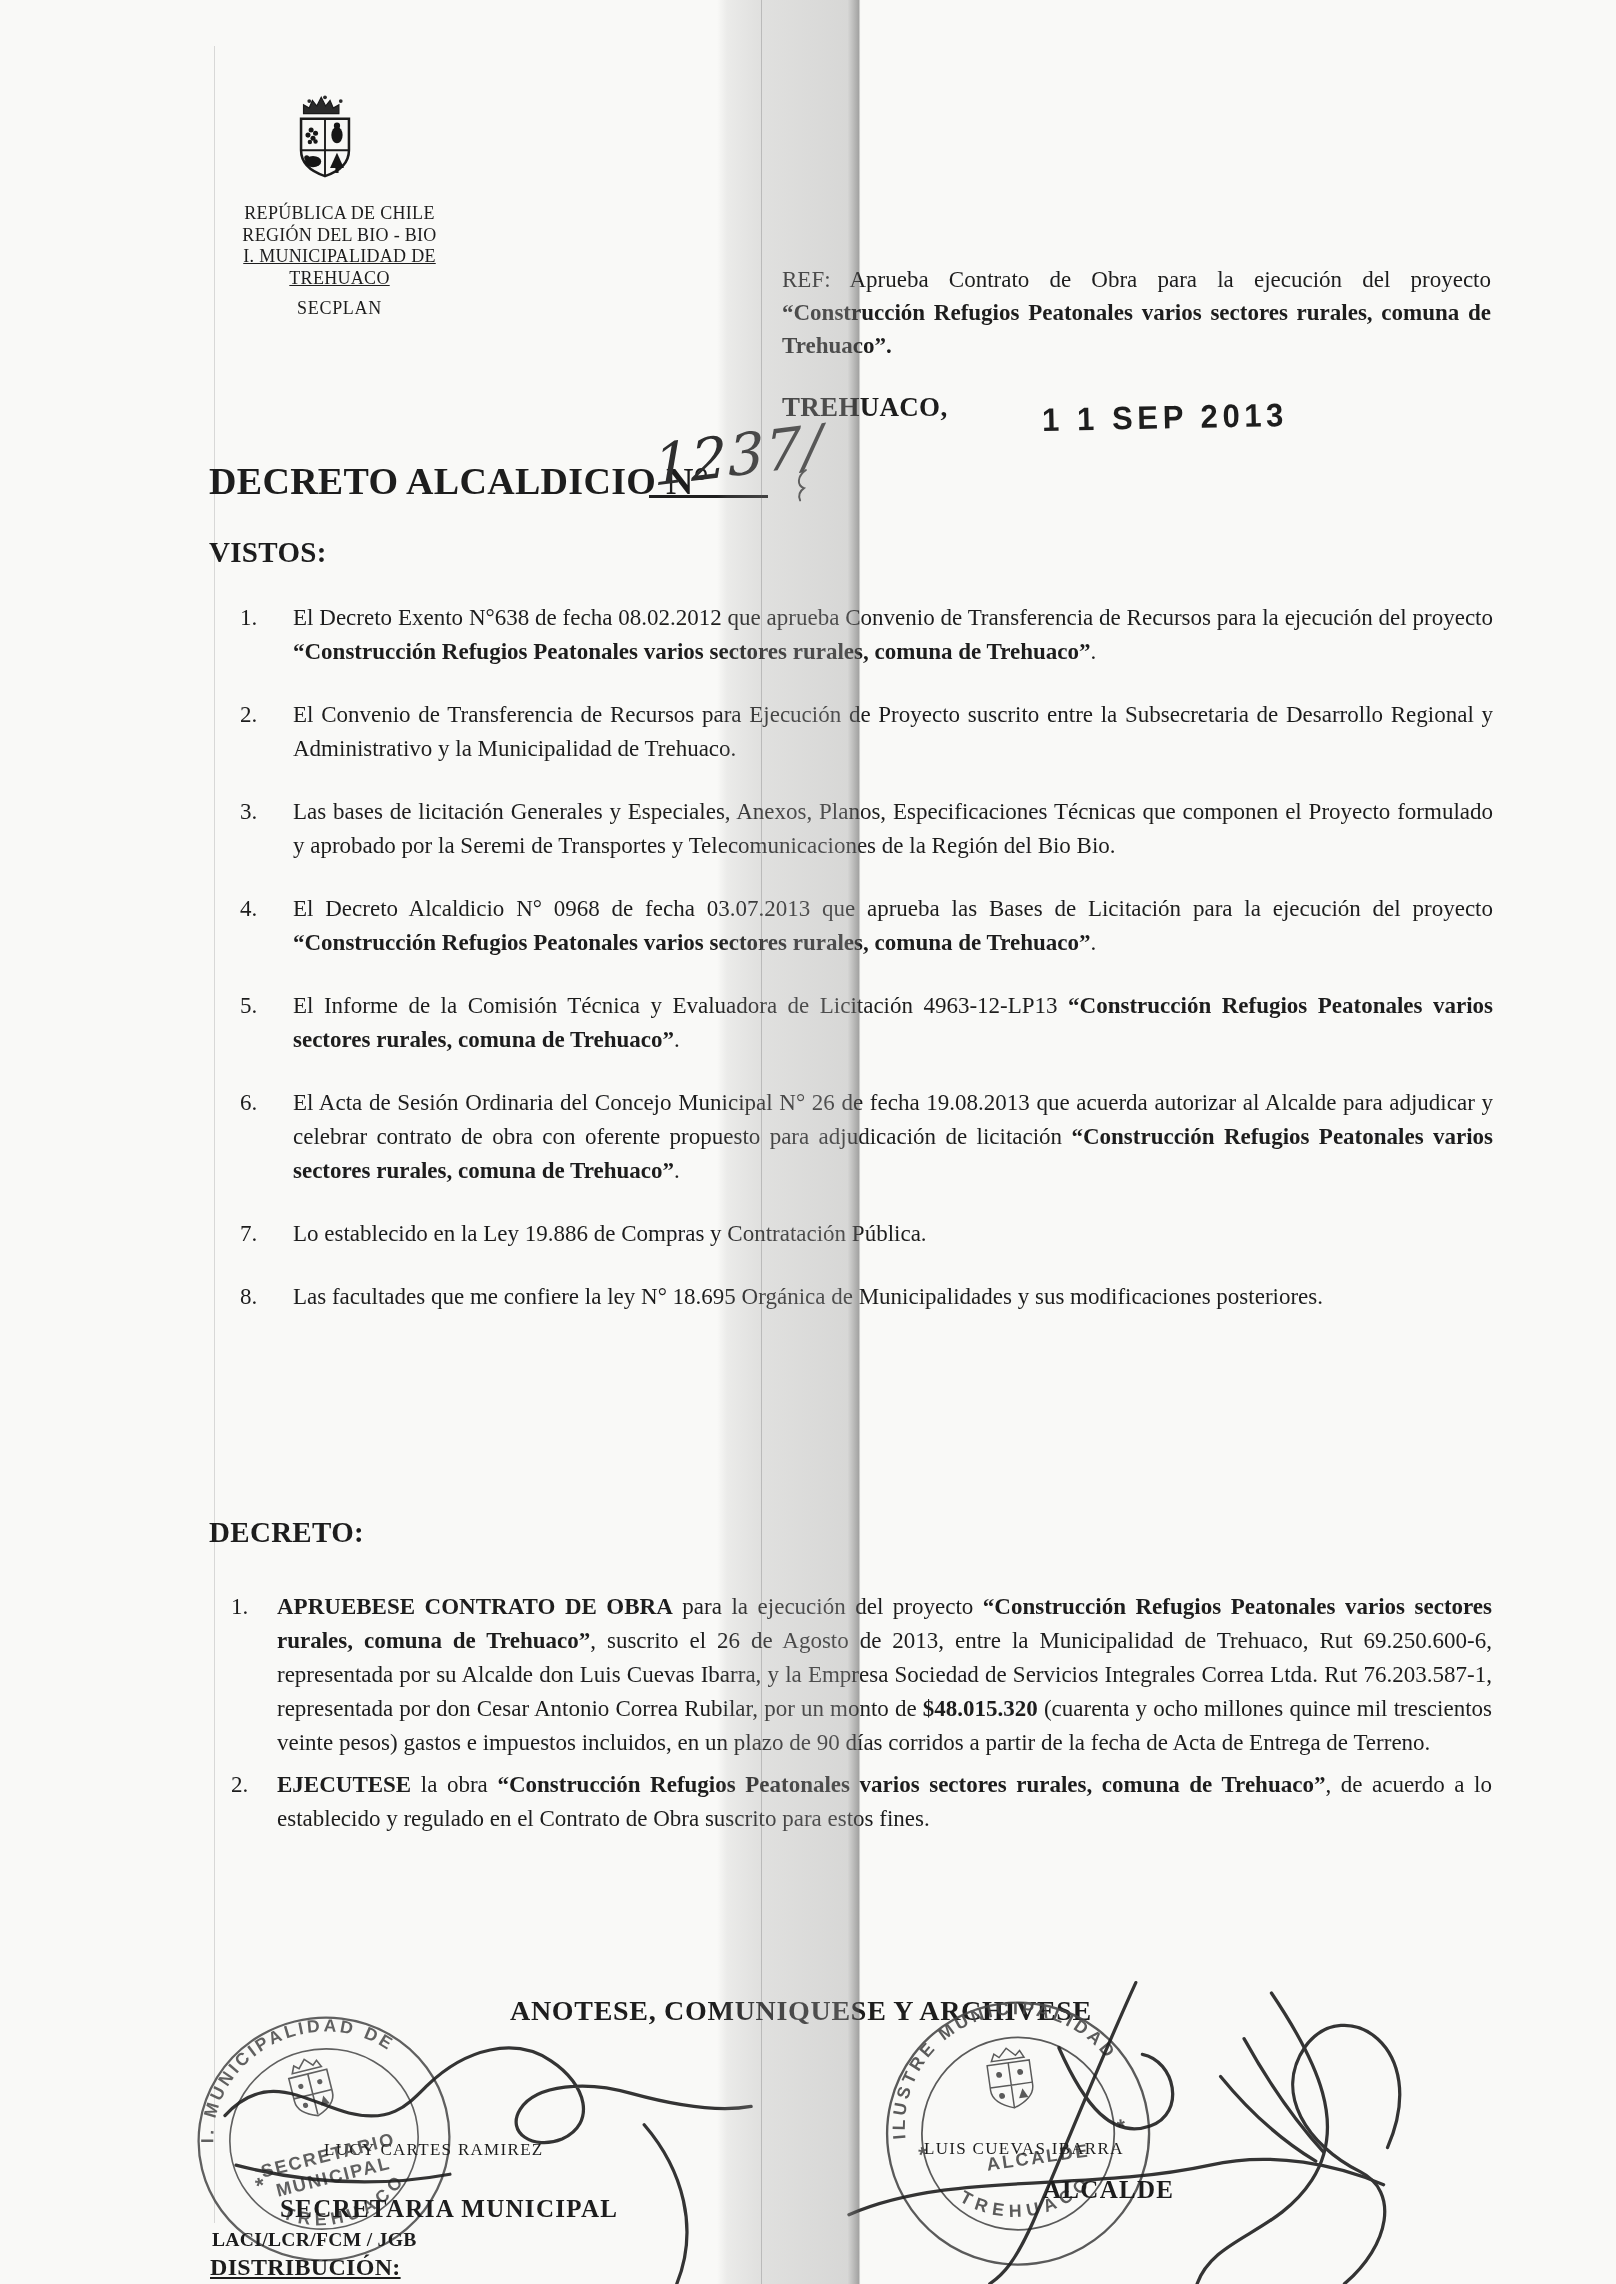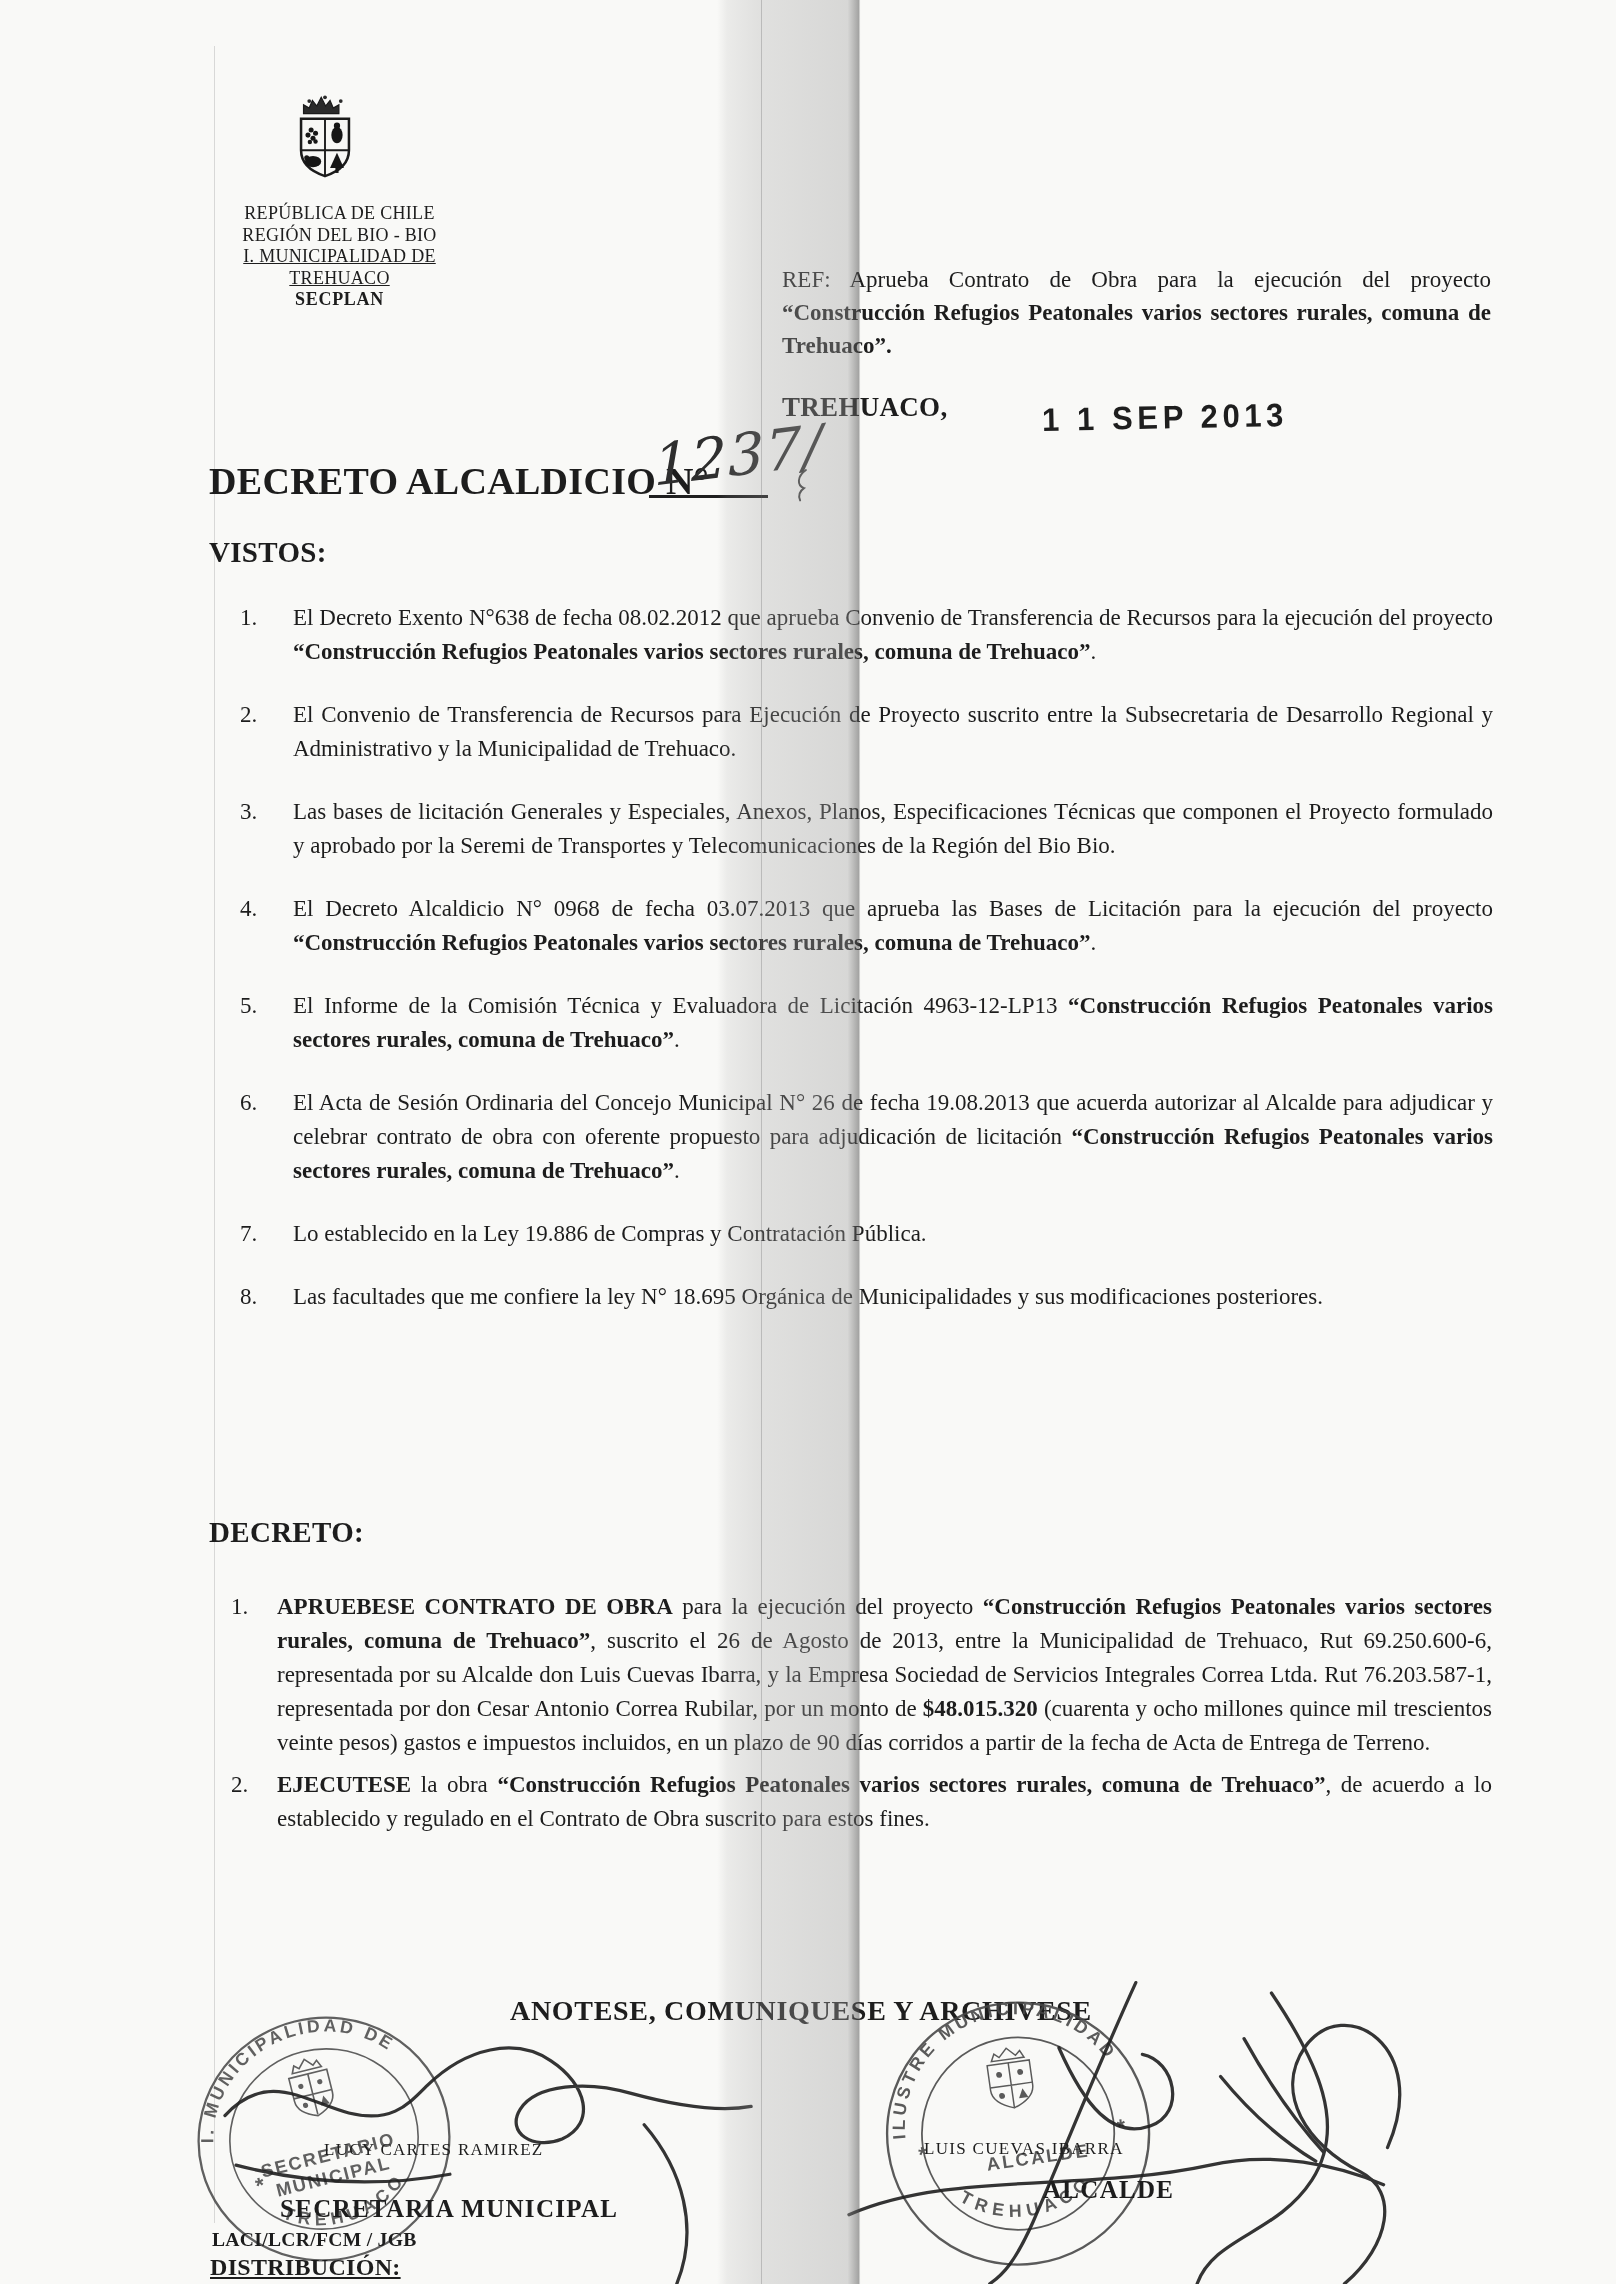--- a/index.html
+++ b/index.html
@@ -17,21 +17,21 @@
       rgba(165,165,165,0.34) 55%,
       rgba(160,160,160,0.38) 90%,
       rgba(80,80,80,0.50) 97.6%,
       rgba(150,150,150,0) 99%);}
   .scan-line{left:761px;top:0;width:1.3px;height:2284px;background:rgba(90,90,90,.28);z-index:51;pointer-events:none;}
   .margin-line{left:214px;top:46px;width:1.3px;height:2177px;background:rgba(0,0,0,.13);}
 
   
   .hdr-text{left:209px;top:203px;width:261px;text-align:center;font-size:18px;line-height:21.5px;letter-spacing:0.3px;}
   .hdr-text .muni{text-decoration:underline;}
-  .hdr-text .dept{font-weight:bold;letter-spacing:0.7px;}
+  .hdr-text .dept{font-weight:normal;letter-spacing:0.7px;margin-top:9px;}
 
   
   .ref{left:782px;top:263px;width:709px;font-size:23px;line-height:33px;text-align:justify;}
   .dateline-city{left:782px;top:392px;font-size:27px;font-weight:bold;letter-spacing:0.3px;}
   .date-stamp{left:1042px;top:400px;font-family:"Liberation Sans",sans-serif;font-weight:700;
               font-size:31px;letter-spacing:4.6px;color:#1e1e1e;transform:rotate(-1.2deg) scaleY(1.05);}
 
   
   .decree-title{left:209px;top:459px;font-size:38px;font-weight:bold;letter-spacing:0.3px;}
   .hand-number{left:653px;top:422px;font-size:57px;color:#2e2e2e;font-style:italic;

